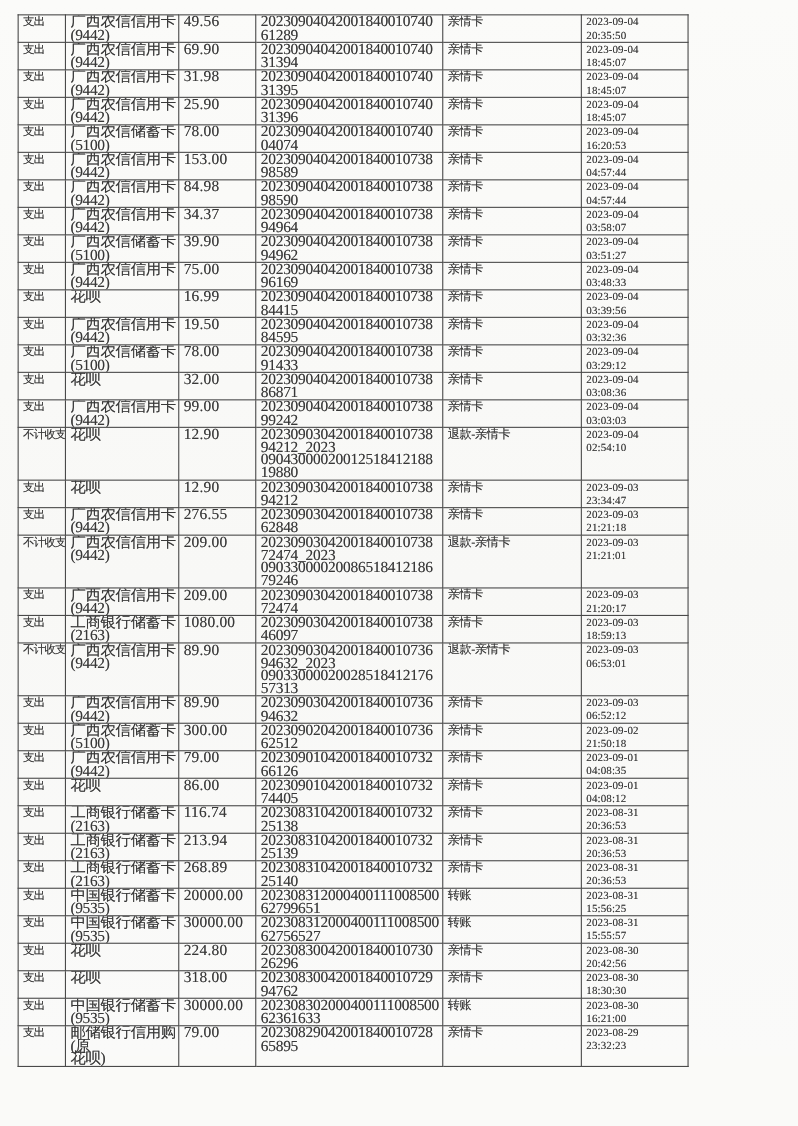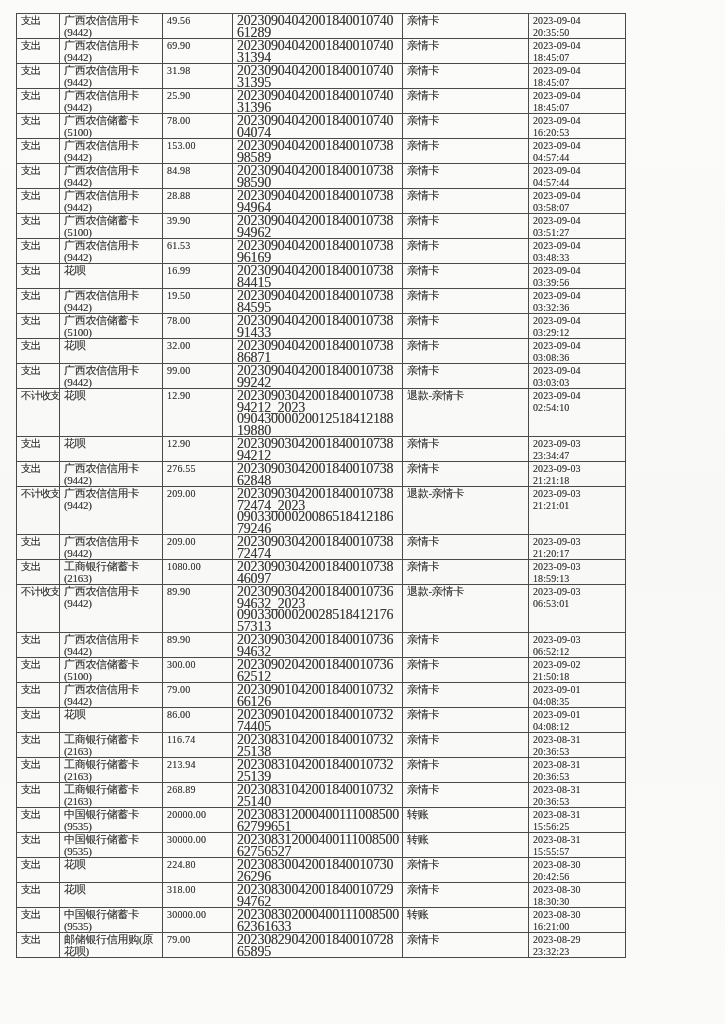--- a/index.html
+++ b/index.html
@@ -38,26 +38,26 @@
     line-height: 11.5px;
     overflow: hidden;
     text-shadow: 0 0 0.5px rgba(60,60,60,0.55);
   }
   td.c-type {
     font-size: 10.5px;
     letter-spacing: -0.8px;
     white-space: nowrap;
   }
   td.c-account {
-    font-size: 11px;
+    font-size: 14px;
     white-space: pre-line;
     letter-spacing: -0.3px;
   }
   td.c-amount {
-    font-size: 10px;
+    font-size: 14px;
     letter-spacing: 0.2px;
   }
   td.c-id {
     font-size: 14px;
     letter-spacing: -0.2px;
     white-space: pre-line;
     word-break: break-all;
   }
   td.c-category {
     font-size: 11px;
@@ -158,21 +158,21 @@
     <td class="c-id">2023090404200184001073898590</td>
     <td class="c-category">亲情卡</td>
     <td class="c-time">2023-09-04
 04:57:44</td>
   </tr>
 
   <tr>
     <td class="c-type">支出</td>
     <td class="c-account">广西农信信用卡
 (9442)</td>
-    <td class="c-amount">28.88</td>
+    <td class="c-amount">34.37</td>
     <td class="c-id">2023090404200184001073894964</td>
     <td class="c-category">亲情卡</td>
     <td class="c-time">2023-09-04
 03:58:07</td>
   </tr>
 
   <tr>
     <td class="c-type">支出</td>
     <td class="c-account">广西农信储蓄卡
 (5100)</td>
@@ -180,21 +180,21 @@
     <td class="c-id">2023090404200184001073894962</td>
     <td class="c-category">亲情卡</td>
     <td class="c-time">2023-09-04
 03:51:27</td>
   </tr>
 
   <tr>
     <td class="c-type">支出</td>
     <td class="c-account">广西农信信用卡
 (9442)</td>
-    <td class="c-amount">61.53</td>
+    <td class="c-amount">75.00</td>
     <td class="c-id">2023090404200184001073896169</td>
     <td class="c-category">亲情卡</td>
     <td class="c-time">2023-09-04
 03:48:33</td>
   </tr>
 
   <tr>
     <td class="c-type">支出</td>
     <td class="c-account">花呗</td>
     <td class="c-amount">16.99</td>

